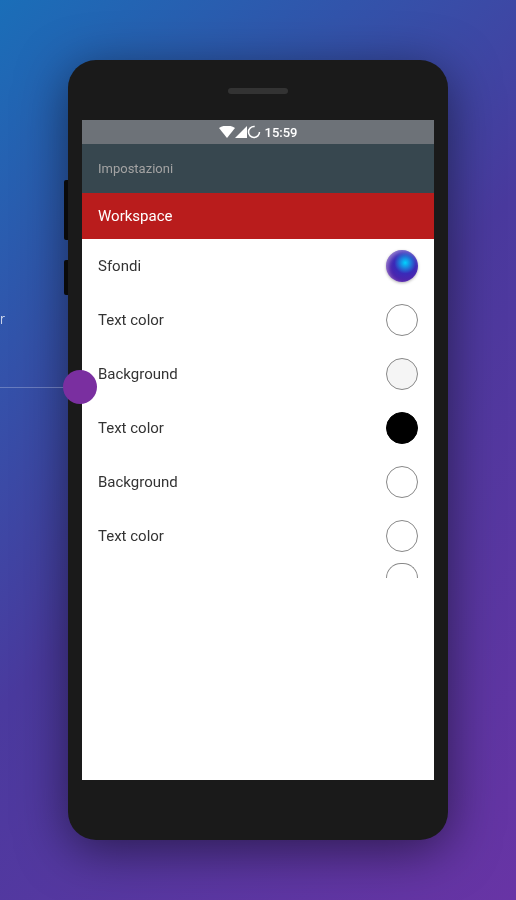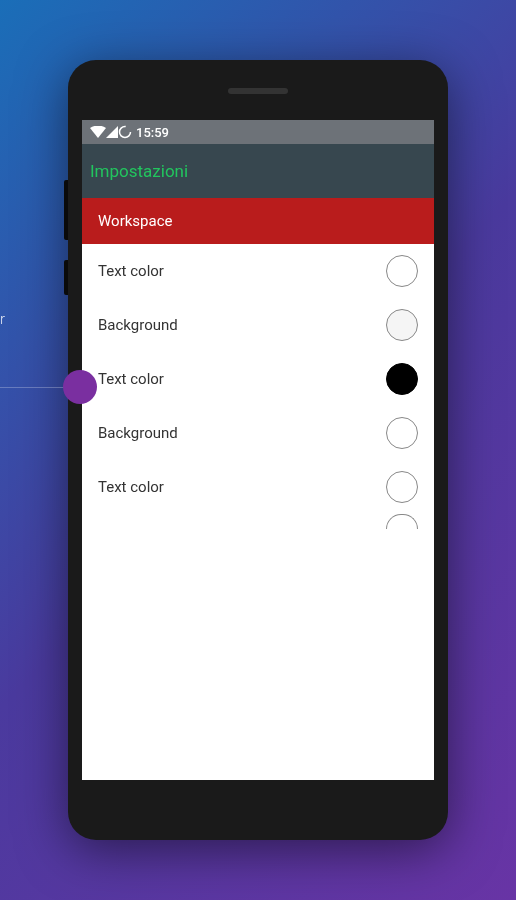--- a/index.html
+++ b/index.html
@@ -77,41 +77,41 @@
       width: 100%;
       height: 100%;
       background: #fff;
       overflow: hidden;
       position: relative;
     }
     .status-bar {
       height: 24px;
       background: #6d7278;
       display: flex;
-      justify-content: flex-start;
+      justify-content: center;
       align-items: center;
       padding: 0 8px;
       gap: 0;
     }
     .status-bar svg { display: block; }
     .status-time {
       color: #fff;
       font-size: 13px;
       font-weight: 500;
       margin-left: 4px;
     }
     .content {
       height: calc(100% - 24px);
       overflow: hidden;
     }
     .header-bar {
       background: #37474f;
-      color: #22c55e;
-      padding: 17px 8px;
-      font-size: 17px;
+      color: #a3a3a3;
+      padding: 17px 16px;
+      font-size: 13px;
       font-weight: 400;
     }
     .section-header {
       background: #b91c1c;
       color: #fff;
       padding: 14px 16px;
       font-size: 15px;
       font-weight: 400;
     }
     .setting-row {
@@ -187,20 +187,24 @@
           </svg>
       </span>
       <span class="status-time">15:59</span>
     </div>
 
     <div class="content">
       <div class="header-bar">Impostazioni</div>
 
       <div class="section-header">Workspace</div>
       <div class="setting-row">
+        <span class="setting-label">Sfondi</span>
+        <span class="color-swatch swatch-gradient"></span>
+      </div>
+      <div class="setting-row">
         <span class="setting-label">Text color</span>
         <span class="color-swatch swatch-white"></span>
       </div>
 
       <div class="setting-row">
         <span class="setting-label">Background</span>
         <span class="color-swatch swatch-light"></span>
       </div>
       <div class="setting-row">
         <span class="setting-label">Text color</span>

